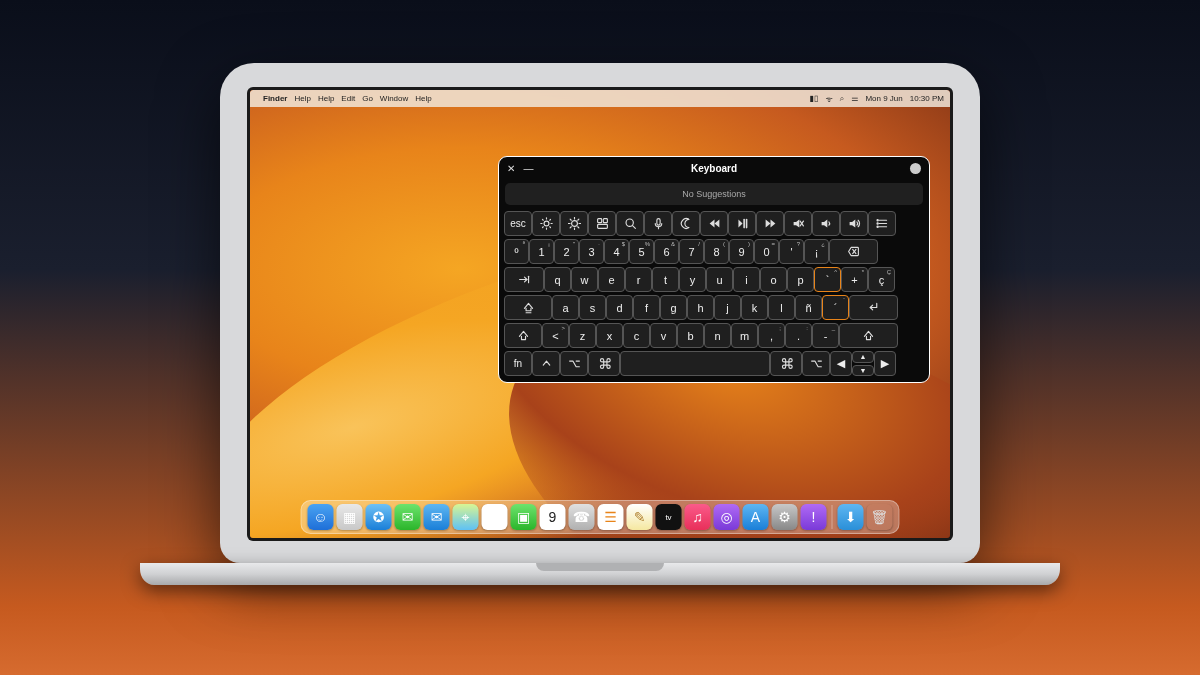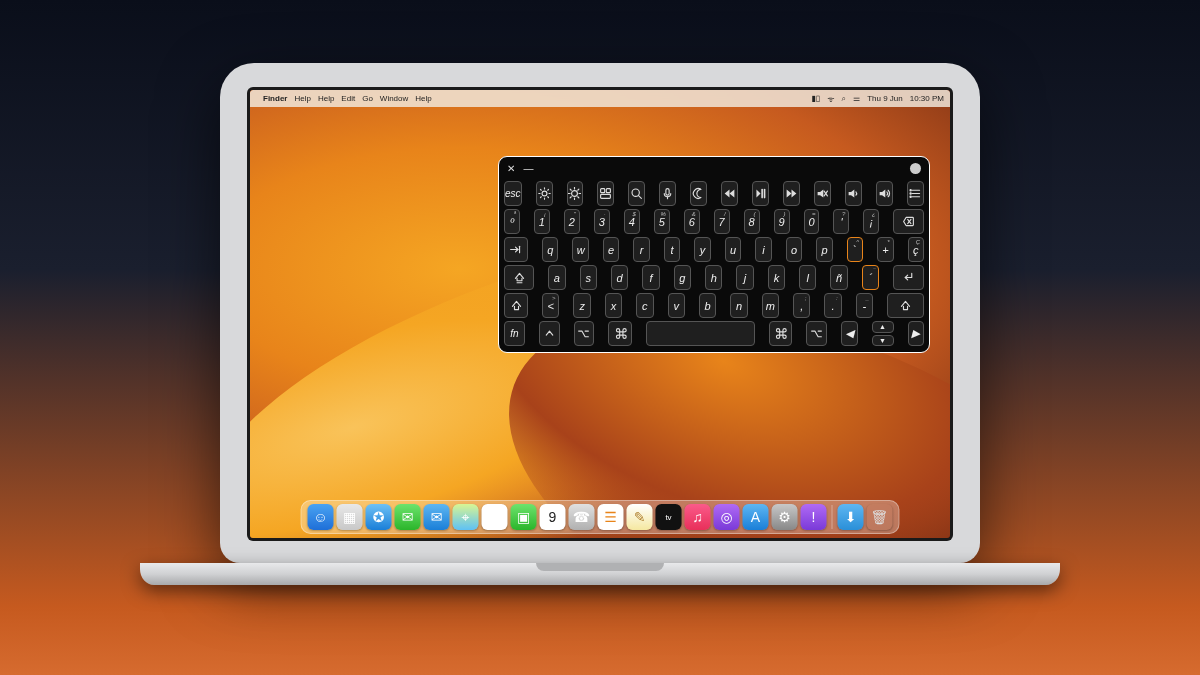--- a/index.html
+++ b/index.html
@@ -145,21 +145,21 @@
   }
   .kb-suggestions {
     margin: 4px 6px;
     height: 22px;
     background: #202020;
     border-radius: 5px;
     display:flex; align-items:center; justify-content:center;
     font-size: 9px; color: #aaa;
   }
   .kb-rows { padding: 2px 5px 6px; display:flex; flex-direction:column; gap:3px; }
-  .kb-row { display:flex; gap:14px;font-style:italic; }
+  .kb-row { display:flex; gap:0; }
   .key {
     height: 25px;
     background: #1f1f1f;
     border: 1px solid #555;
     border-radius: 4px;
     display:flex; align-items:center; justify-content:center;
     color:#eee; font-size:11px;
     cursor:pointer;
     position: relative;
   }
@@ -189,30 +189,34 @@
             <span>Edit</span>
             <span>Go</span>
             <span>Window</span>
             <span>Help</span>
           </div>
           <div class="mb-right">
             <span class="ic">▮▯</span>
             <span class="ic">ᯤ</span>
             <span class="ic">⌕</span>
             <span class="ic">⚌</span>
-            <span>Thu 9 Jun</span>
+            <span>Mon 9 Jun</span>
             <span>10:30 PM</span>
           </div>
         </div>
 
         <div class="kb-window">
           <div class="kb-titlebar">
             <span class="win-btn">✕</span>
             <span class="win-btn">—</span>
+            <span class="title">Keyboard</span>
             <span class="opt-btn"></span>
+          </div>
+          <div class="kb-suggestions">
+            <span>No Suggestions</span>
           </div>
           <div class="kb-rows" id="kb-rows">
               <div class="kb-row">
                 <div class="key low" style="width: 28px;">esc</div>
                 <div class="key" style="width: 28px;">
                   <svg viewBox="0 0 16 16">
                     <circle cx="8" cy="8" r="3"></circle>
                     <line x1="8" y1="1" x2="8" y2="2.5"></line>
                     <line x1="8" y1="13.5" x2="8" y2="15"></line>
                     <line x1="1" y1="8" x2="2.5" y2="8"></line>

